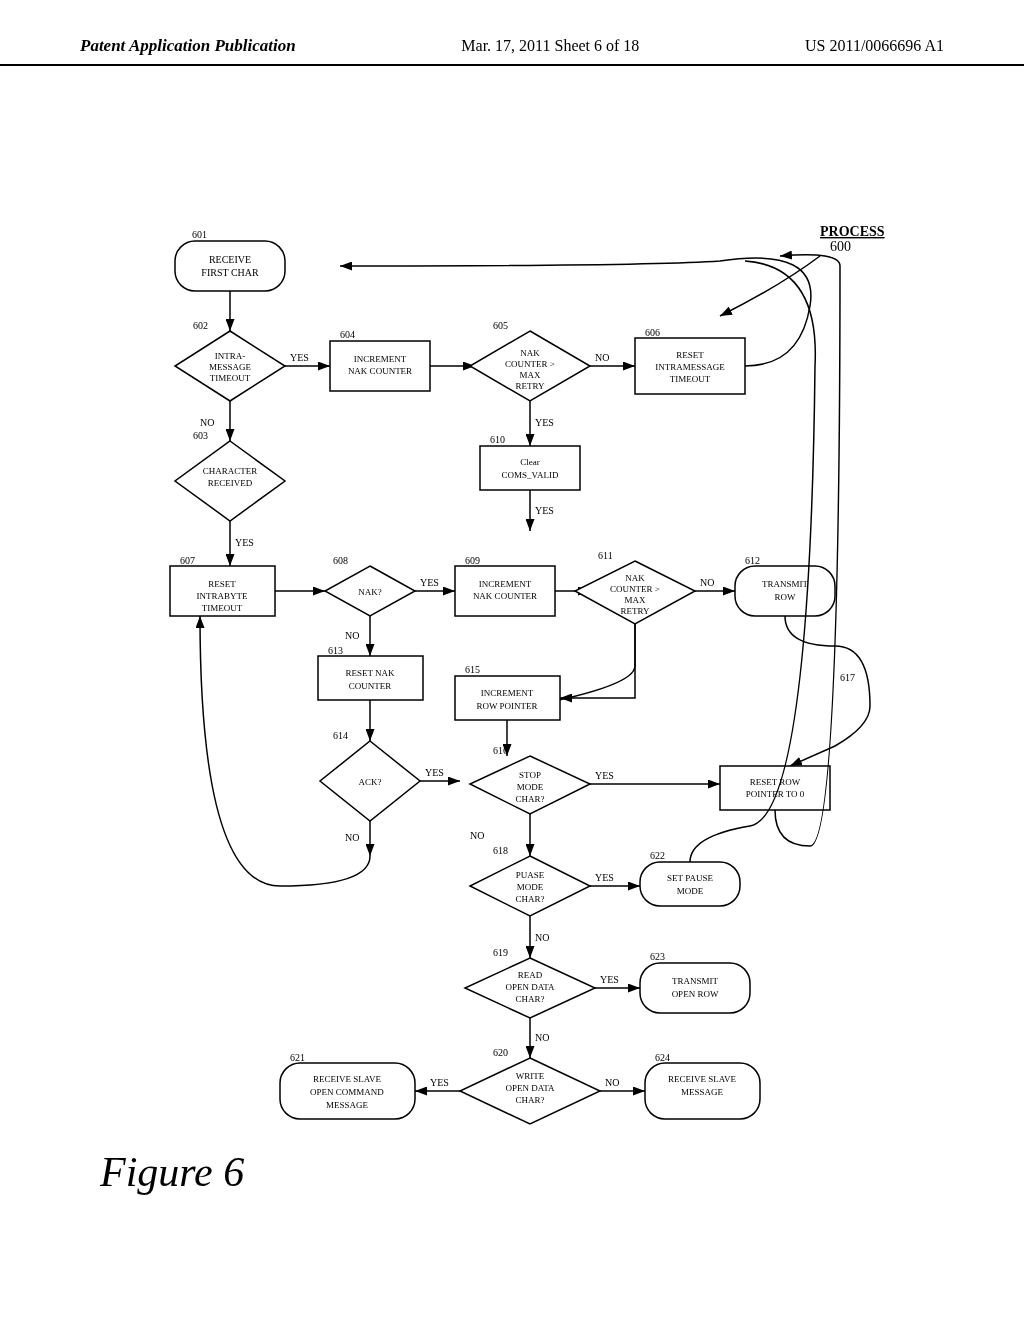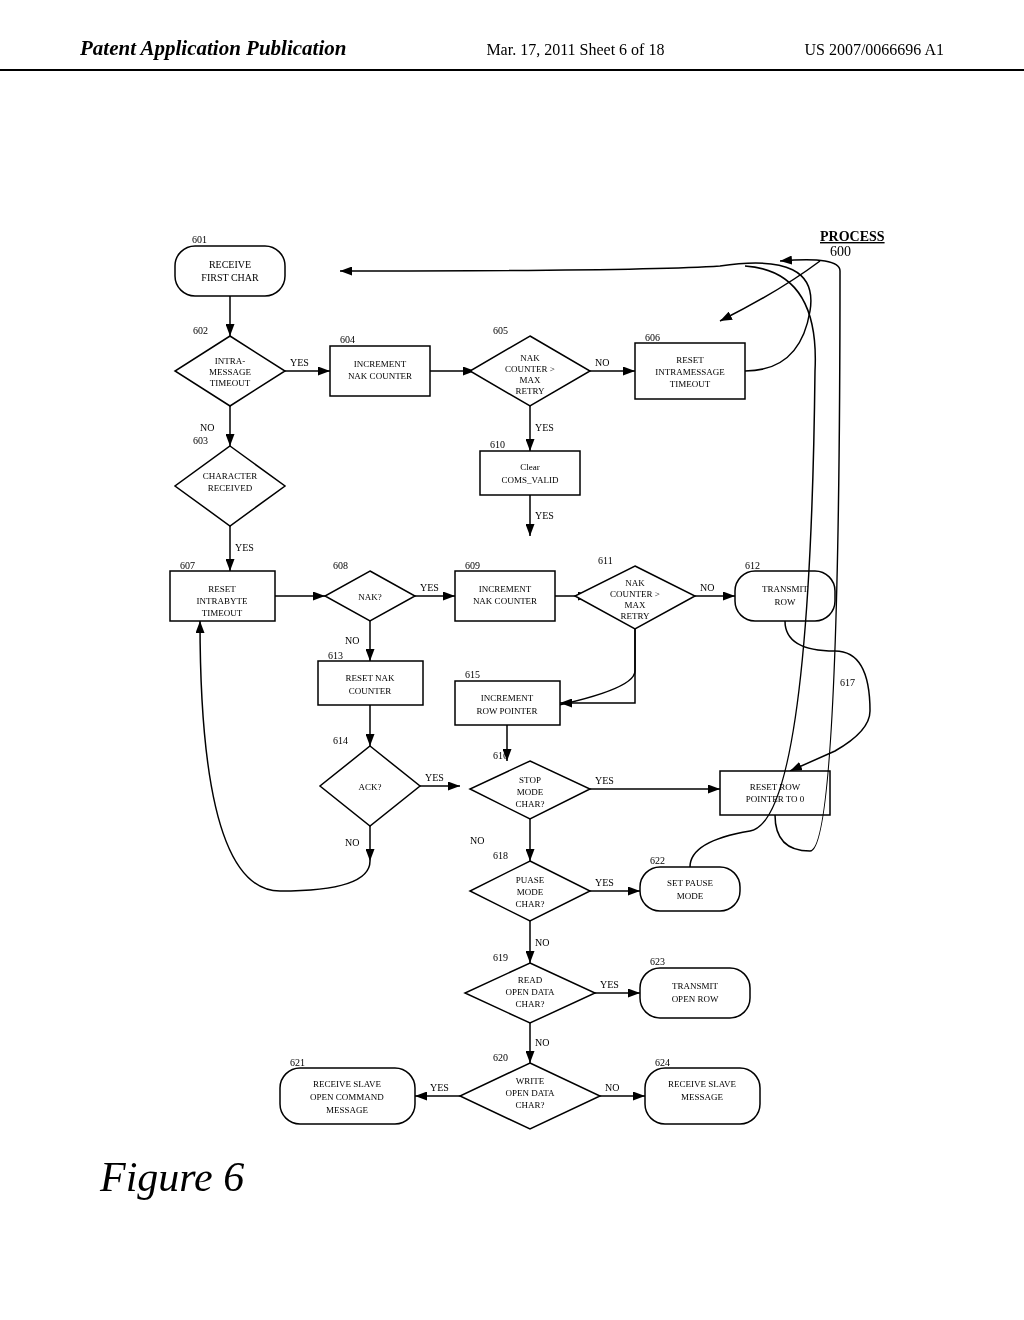--- a/index.html
+++ b/index.html
@@ -16,21 +16,21 @@
       display: flex;
       justify-content: space-between;
       align-items: baseline;
       padding: 36px 80px 0 80px;
       border-bottom: 2px solid #000;
       padding-bottom: 8px;
     }
 
     .header-left {
       font-weight: bold;
-      font-size: 21px;
+      font-size: 17px;
       font-style: italic;
     }
 
     .header-center {
       font-size: 16px;
       text-align: center;
     }
 
     .header-right {
       font-size: 16px;
@@ -49,21 +49,21 @@
       width: 100%;
       height: 100%;
     }
   </style>
 </head>
 <body>
 
 <div class="header">
   <span class="header-left">Patent Application Publication</span>
   <span class="header-center">Mar. 17, 2011  Sheet 6 of 18</span>
-  <span class="header-right">US 2007/0066696 A1</span>
+  <span class="header-right">US 2011/0066696 A1</span>
 </div>
 
 <div class="diagram-area">
   <svg class="diagram" viewBox="0 0 1024 1220" xmlns="http://www.w3.org/2000/svg">
     <defs>
       <marker id="arrowhead" markerWidth="8" markerHeight="6" refX="8" refY="3" orient="auto">
         <polygon points="0 0, 8 3, 0 6" fill="#000"></polygon>
       </marker>
     </defs>
 

